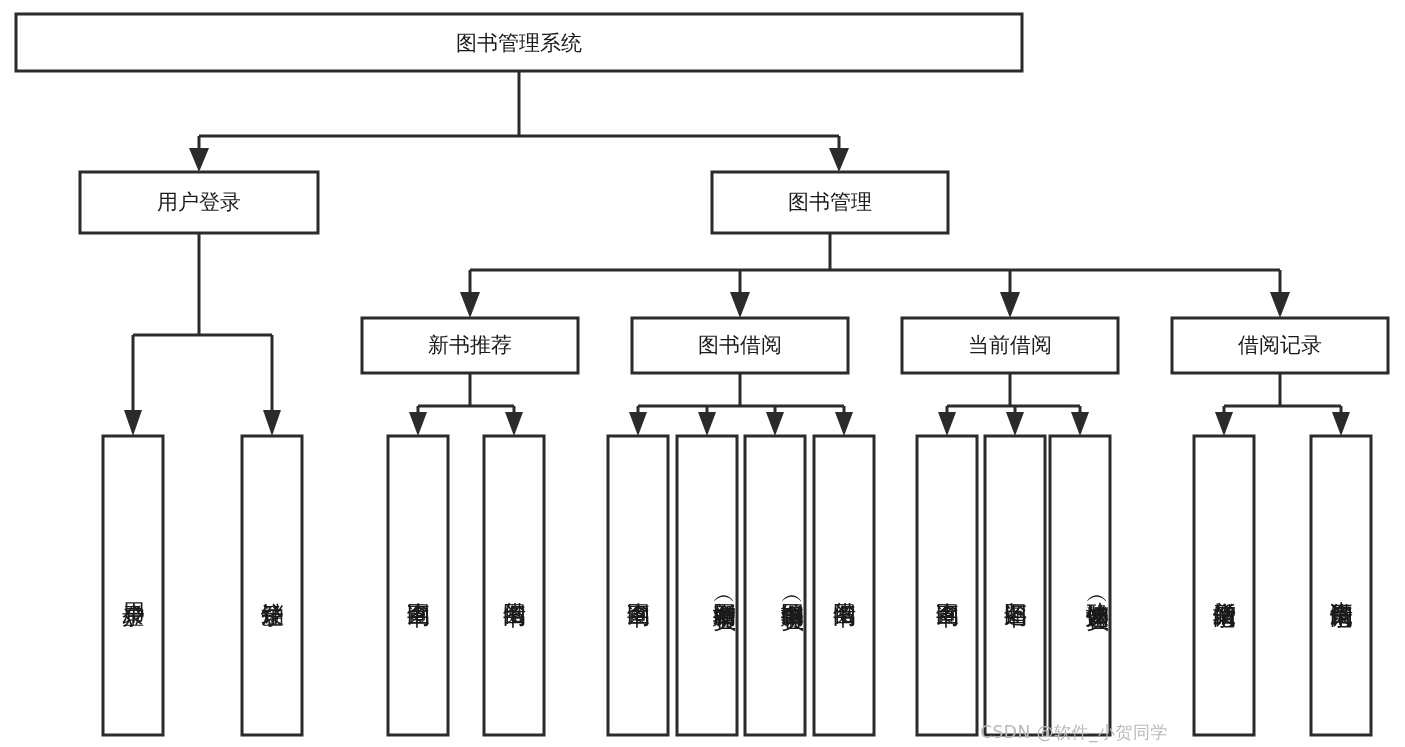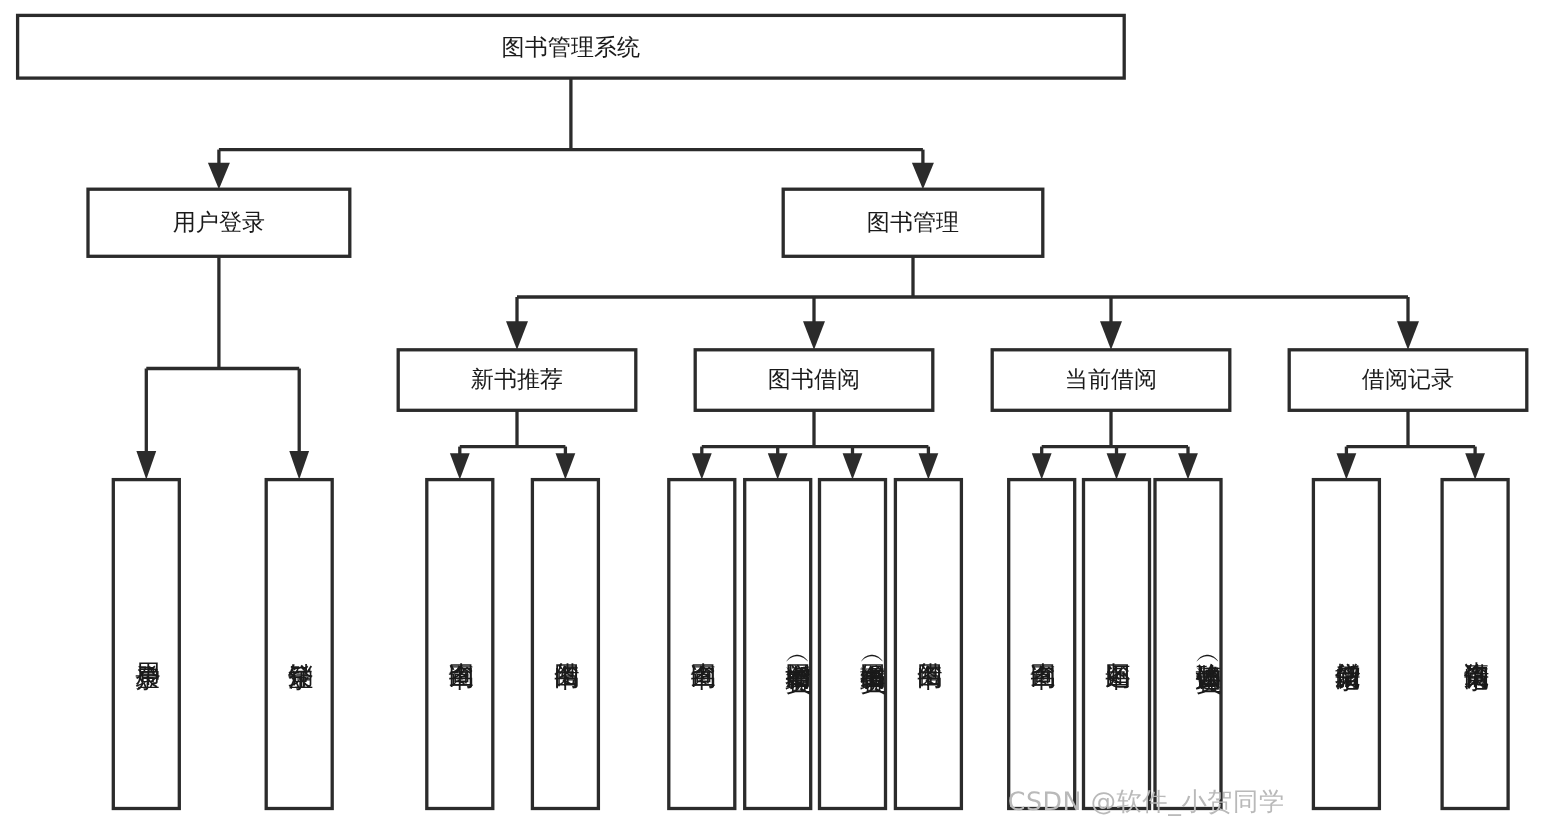--- a/index.html
+++ b/index.html
@@ -61,21 +61,21 @@
     justify-content: center;
     text-align: center;
     white-space: nowrap;
     pointer-events: none;
   }
   .watermark {
     position: absolute;
     right: 8px;
     bottom: 3px;
     font-family: "DejaVu Sans", "Liberation Sans", sans-serif;
-    font-size: 23px;
+    font-size: 17px;
     color: #b9b9b9;
     white-space: nowrap;
     letter-spacing: 0.5px;
   }
 </style>
 </head>
 <body>
 
 <div id="diagram-root">
 

